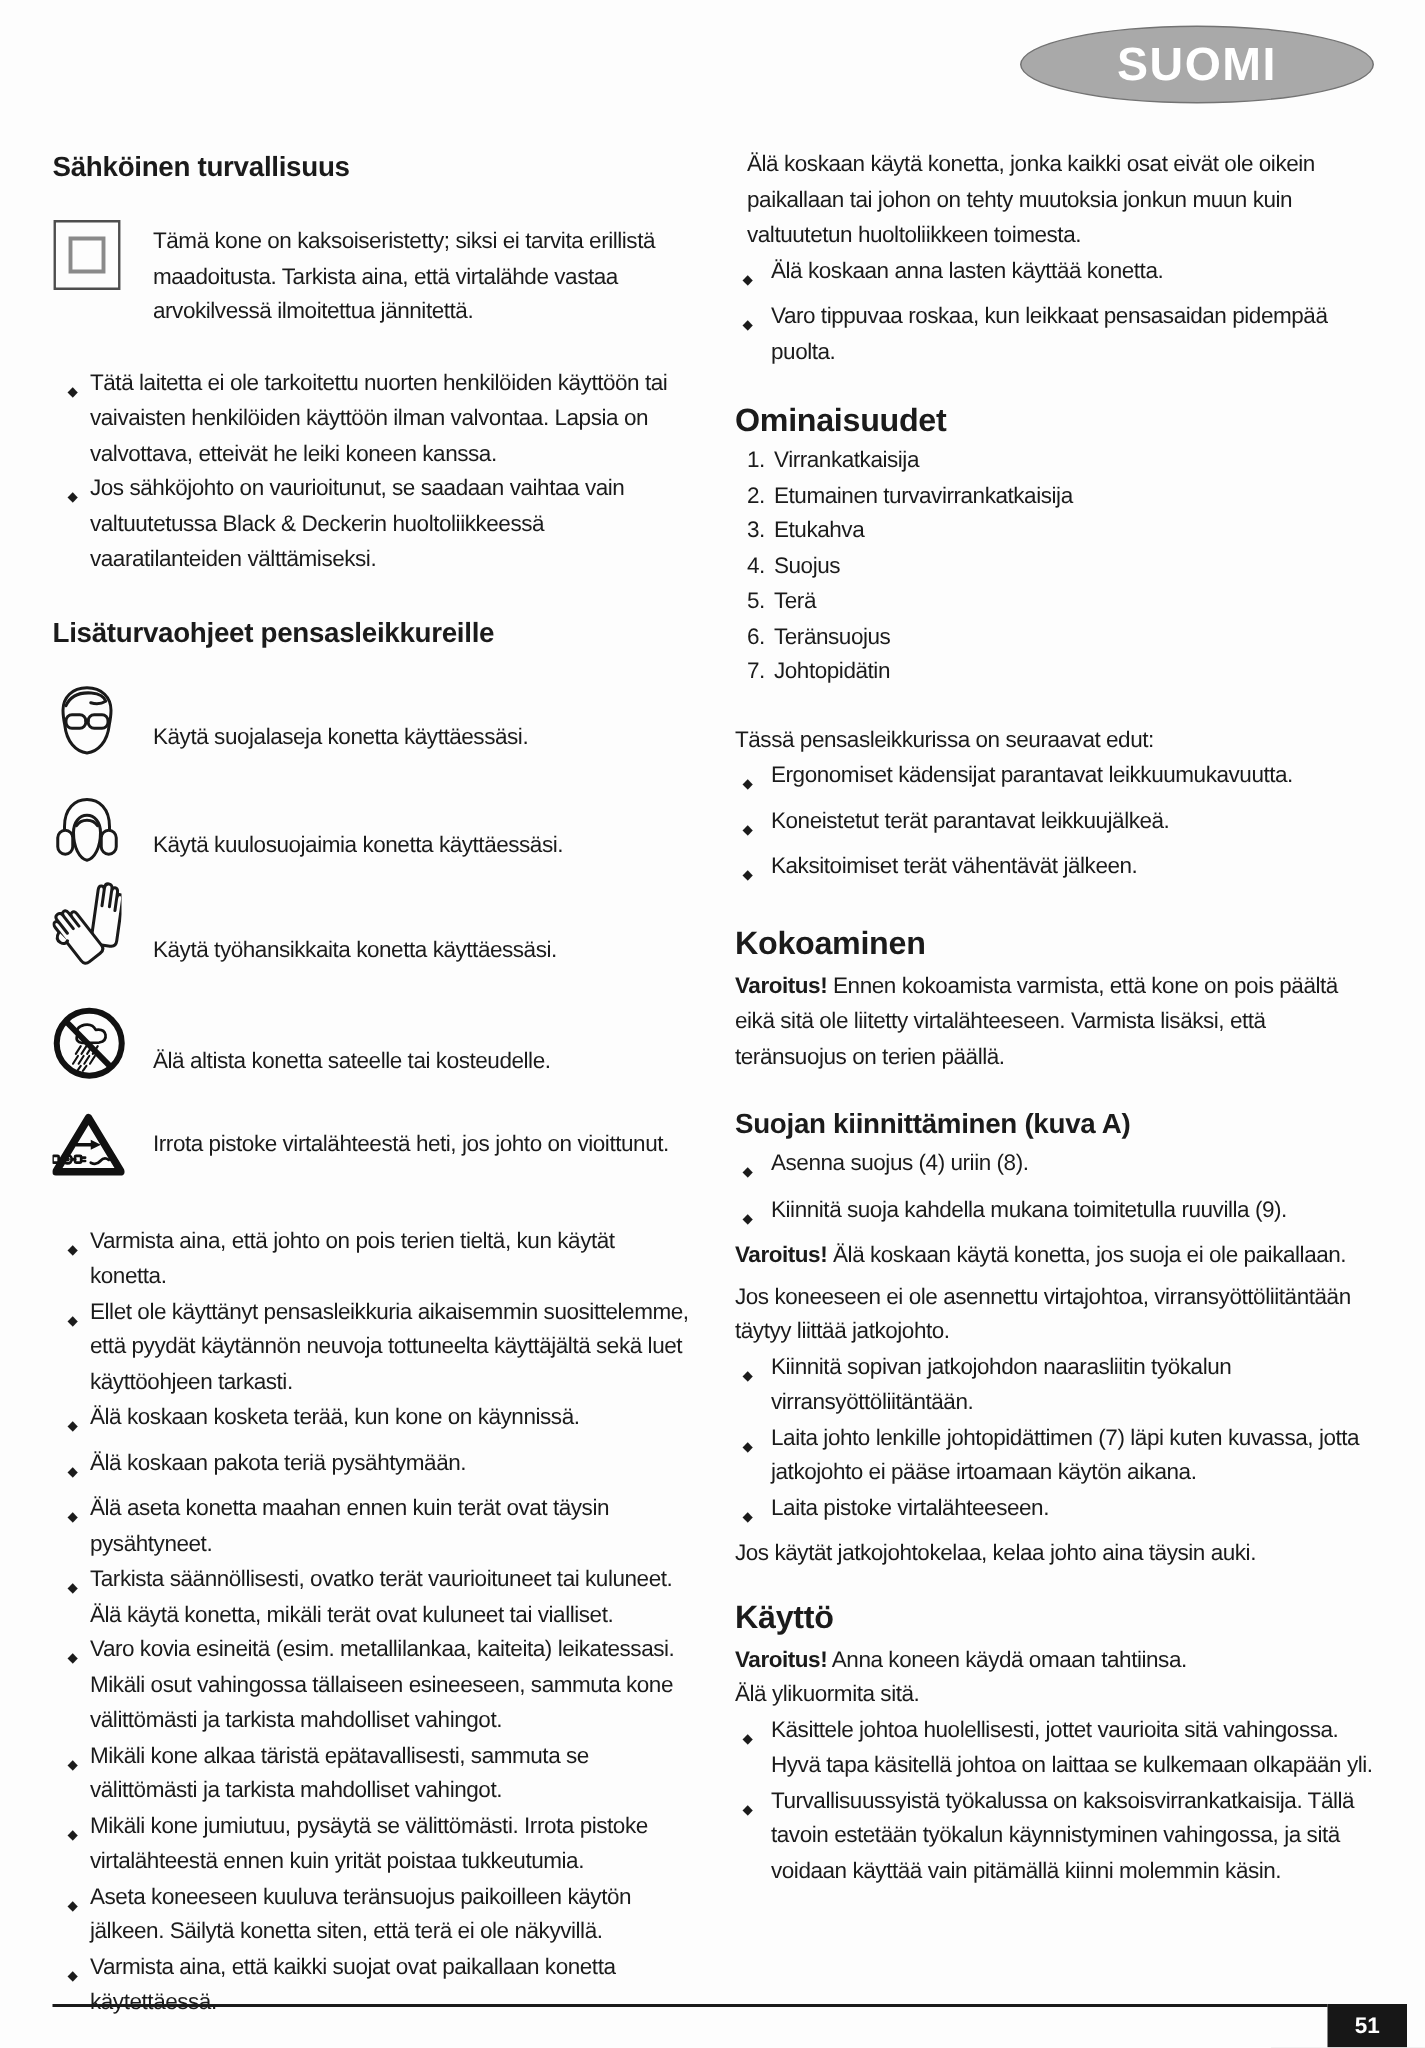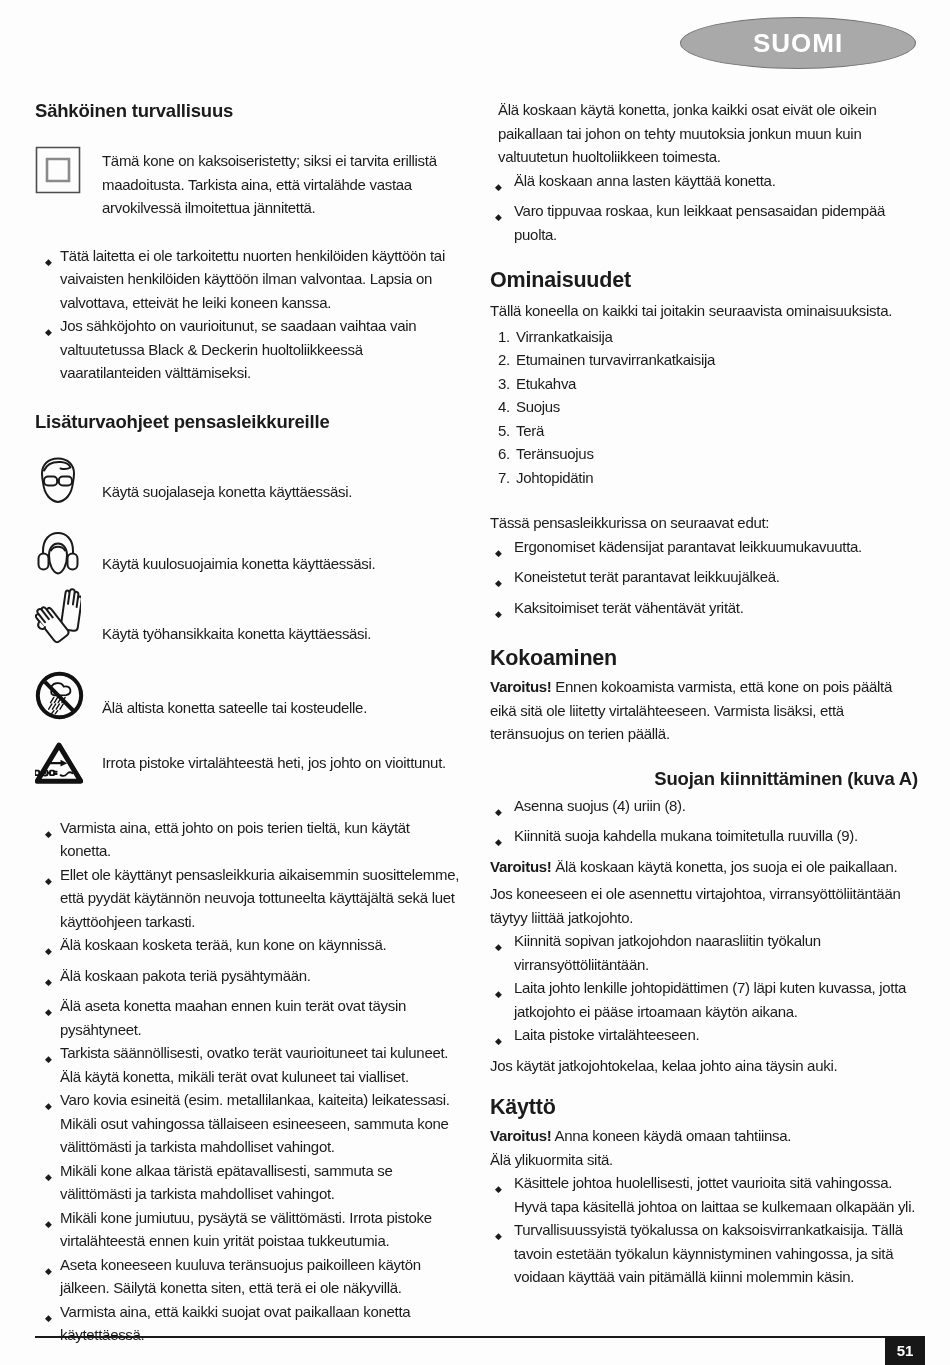--- a/index.html
+++ b/index.html
@@ -25,25 +25,25 @@
     font-family:"DejaVu Sans",sans-serif;}
   .bullet .bt{flex:1;}
   .col-right .bullet .bd{margin-left:5px;width:19px;}
   .indent{margin-left:8px;}
   .olrow{display:flex;}
   .olrow .num{flex:none;width:18px;margin-left:8px;}
   .badge{
     position:absolute;left:680px;top:17px;width:236px;height:52px;
     background:#a9a9a9;border:1.5px solid #737373;border-radius:50%;
     display:flex;align-items:center;justify-content:center;
-    color:#ffffff;font-weight:bold;font-size:26px;letter-spacing:1px;box-sizing:border-box;
+    color:#ffffff;font-weight:bold;font-size:31px;letter-spacing:1px;box-sizing:border-box;
   }
   .footrule{position:absolute;left:35px;top:1336px;width:850px;height:2px;background:#1a1a1a;}
   .pagenumbox{
-    position:absolute;left:885px;top:1336px;width:40px;height:29px;background:#171717;
+    position:absolute;left:885px;top:1336px;width:53px;height:29px;background:#171717;
     color:#ffffff;font-weight:bold;font-size:15px;
     display:flex;align-items:center;justify-content:center;
   }
   svg.lineart{display:block;}
   svg.lineart *{vector-effect:non-scaling-stroke;}
 </style>
 </head>
 <body>
 
 <div class="page">
@@ -228,21 +228,20 @@
           <span class="bd">◆</span>
           <span class="bt">Älä koskaan anna lasten käyttää konetta.</span>
         </div>
       <div class="bullet body">
           <span class="bd">◆</span>
           <span class="bt">Varo tippuvaa roskaa, kun leikkaat pensasaidan pidempää puolta.</span>
         </div>
     </div>
 
     <h1 class="sec" style="margin-top:22px;">Ominaisuudet</h1>
-    <p class="body" style="margin-top:6px;">Tällä koneella on kaikki tai joitakin seuraavista ominaisuuksista.</p>
 
     <div style="margin-top:2px;">
       <div class="olrow body">
           <span class="num">1.</span>
           <span>Virrankatkaisija</span>
         </div>
       <div class="olrow body">
           <span class="num">2.</span>
           <span>Etumainen turvavirrankatkaisija</span>
         </div>
@@ -273,28 +272,28 @@
       <div class="bullet body">
           <span class="bd">◆</span>
           <span class="bt">Ergonomiset kädensijat parantavat leikkuumukavuutta.</span>
         </div>
       <div class="bullet body">
           <span class="bd">◆</span>
           <span class="bt">Koneistetut terät parantavat leikkuujälkeä.</span>
         </div>
       <div class="bullet body">
           <span class="bd">◆</span>
-          <span class="bt">Kaksitoimiset terät vähentävät yrität.</span>
+          <span class="bt">Kaksitoimiset terät vähentävät jälkeen.</span>
         </div>
     </div>
 
     <h1 class="sec" style="margin-top:20px;">Kokoaminen</h1>
     <p class="body" style="margin-top:4px;"><b>Varoitus!</b> <span>Ennen kokoamista varmista, että kone on pois päältä eikä sitä ole liitetty virtalähteeseen. Varmista lisäksi, että teränsuojus on terien päällä.</span></p>
 
-    <h3 class="sub" style="margin-top:22px;text-align:right;">Suojan kiinnittäminen (kuva A)</h3>
+    <h3 class="sub" style="margin-top:22px;">Suojan kiinnittäminen (kuva A)</h3>
     <div style="margin-top:4px;">
       <div class="bullet body">
           <span class="bd">◆</span>
           <span class="bt">Asenna suojus (4) uriin (8).</span>
         </div>
       <div class="bullet body">
           <span class="bd">◆</span>
           <span class="bt">Kiinnitä suoja kahdella mukana toimitetulla ruuvilla (9).</span>
         </div>
     </div>

